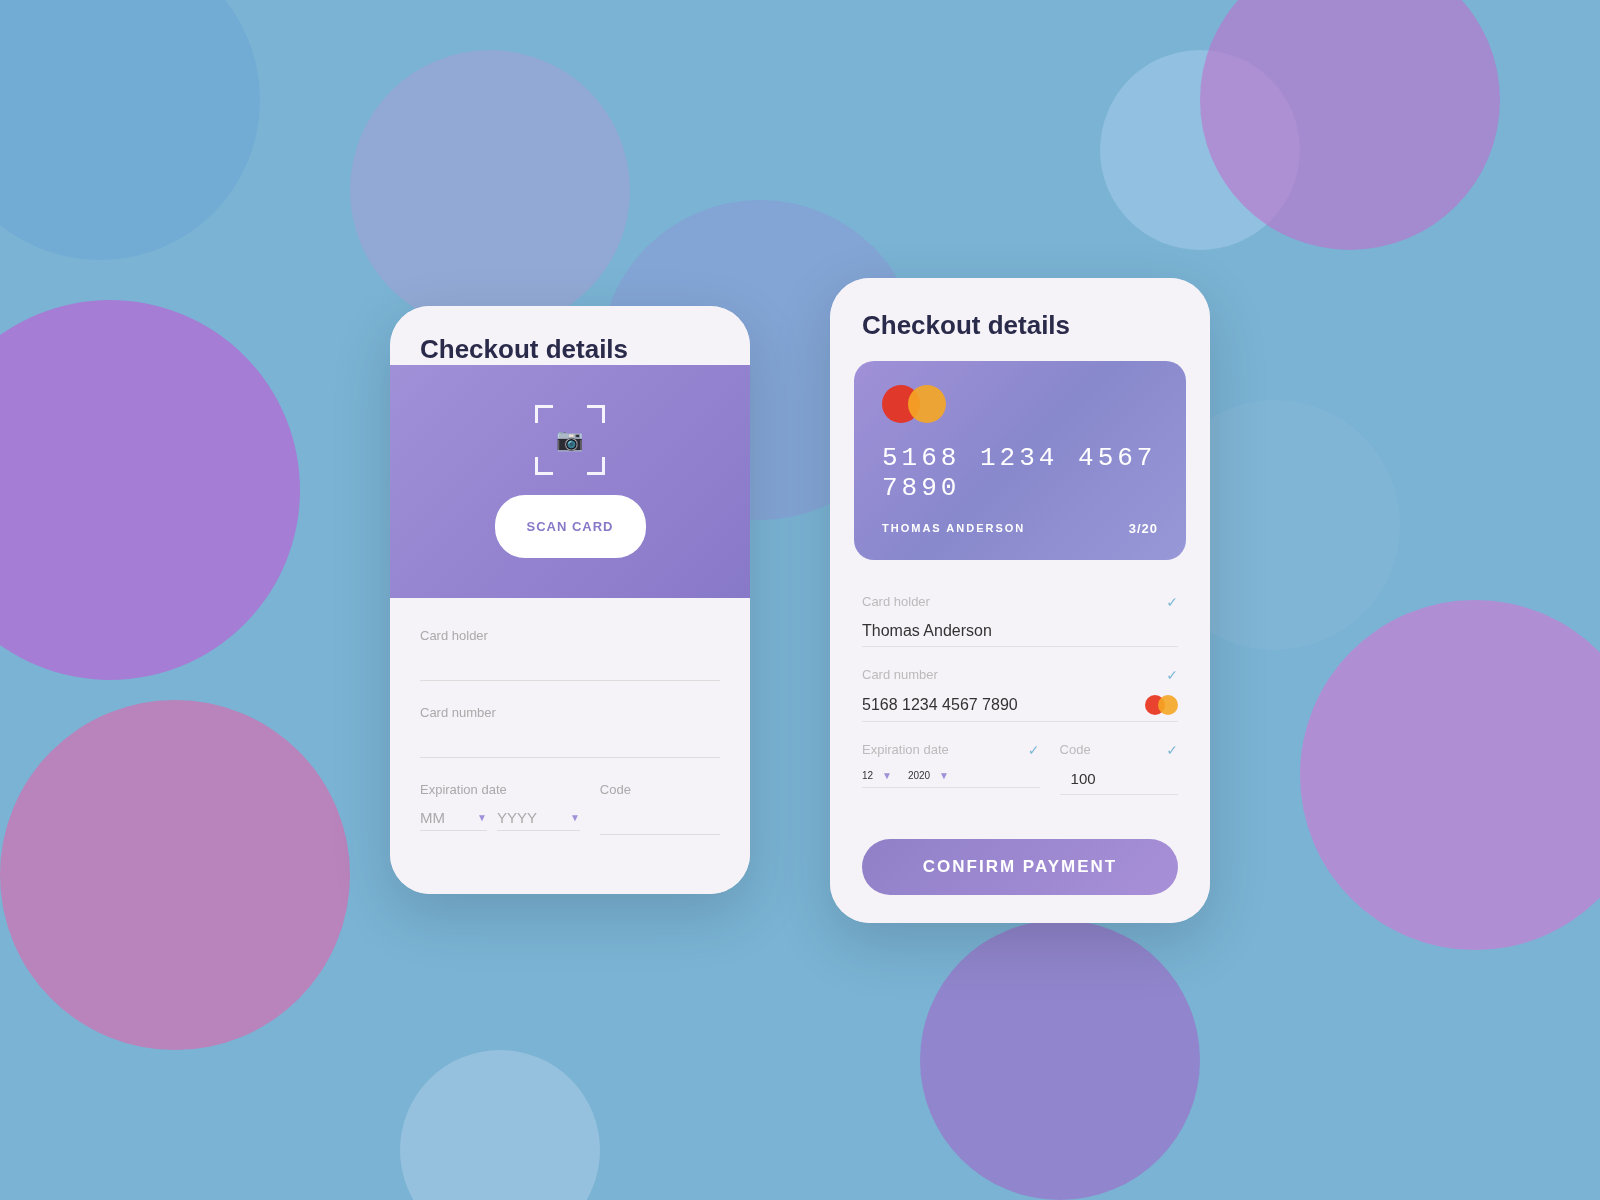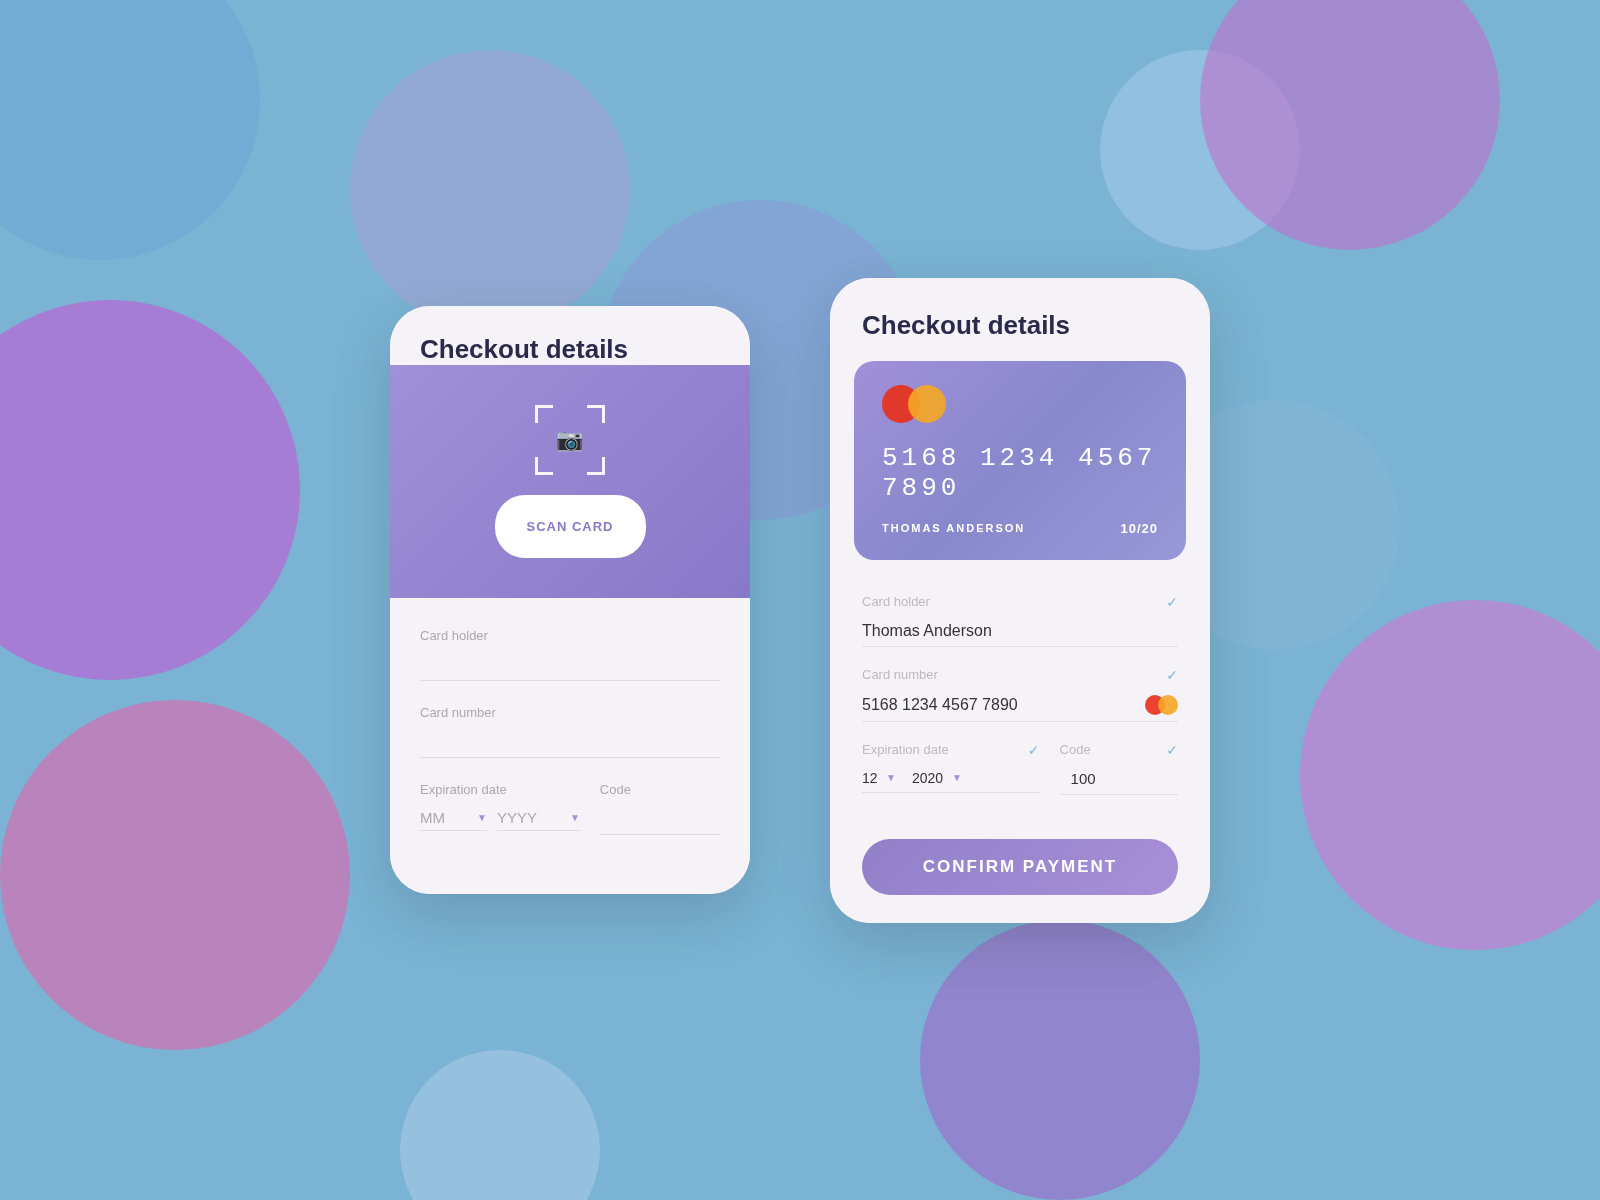--- a/index.html
+++ b/index.html
@@ -291,21 +291,21 @@
       display: flex;
       align-items: center;
       gap: 8px;
       border-bottom: 1.5px solid #e0e0e0;
       padding: 6px 0;
     }
 
     .expiry-select {
       border: none;
       background: transparent;
-      font-size: 14px;
+      font-size: 10px;
       color: #333;
       outline: none;
       appearance: none;
       cursor: pointer;
     }
 
     .expiry-arrow {
       color: #a090d8;
       font-size: 10px;
     }
@@ -420,21 +420,21 @@
     <div class="phone-title">Checkout details</div>
 
     <div class="credit-card">
       <div class="mc-logo">
         <div class="mc-circle mc-red"></div>
         <div class="mc-circle mc-orange"></div>
       </div>
       <div class="card-number-display">5168  1234  4567  7890</div>
       <div class="card-bottom">
         <span class="card-holder-name">THOMAS ANDERSON</span>
-        <span class="card-expiry">10/20</span>
+        <span class="card-expiry">3/20</span>
       </div>
     </div>
 
     <div class="checkout-form">
 
       
       <div class="checkout-field">
         <div class="checkout-field-header">
           <span class="checkout-label">Card holder</span>
           <span class="check-icon">✓</span>

